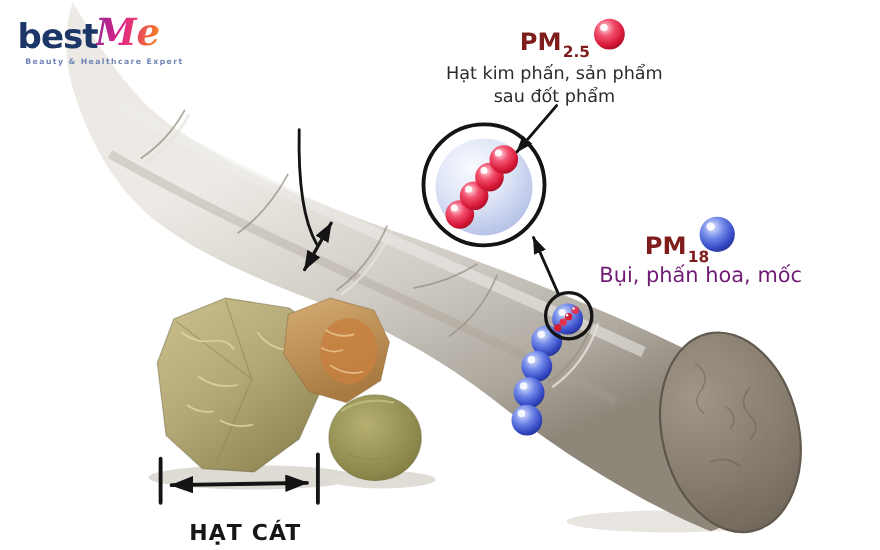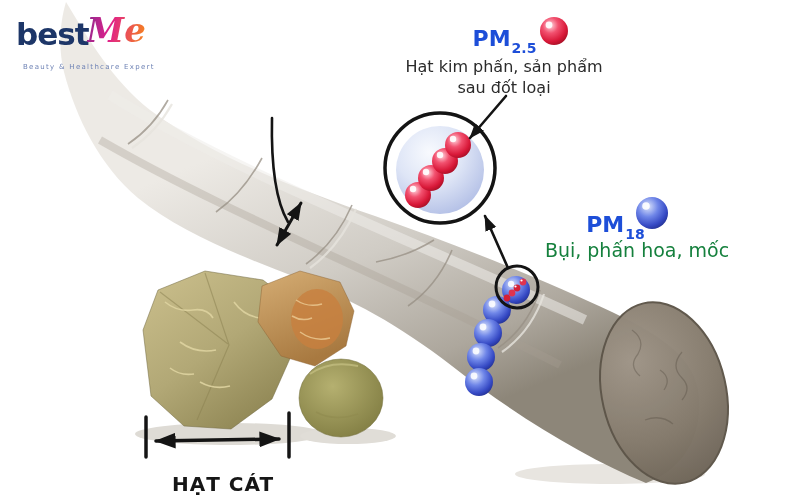--- a/index.html
+++ b/index.html
@@ -3,35 +3,35 @@
 <meta charset="utf-8">
 <style>
   html,body{margin:0;padding:0;background:#fff;}
   #canvas{position:relative;width:788px;height:500px;background:#fff;overflow:hidden;
           font-family:"DejaVu Sans","Liberation Sans",sans-serif;color:#1c1c1c;}
   #scene{position:absolute;left:0;top:0;}
   .lbl{position:absolute;text-align:center;}
   .t-bold{font-weight:bold;color:#161616;}
   .hair-title{font-size:19px;letter-spacing:1px;}
   .hair-size{font-size:17px;margin-top:1px;color:#222;}
-  .pm-title{font-size:22px;font-weight:bold;color:#1d4ed8;}
+  .pm-title{font-size:22px;font-weight:bold;color:#7f1d1d;}
   .pm-title sub{font-size:14px;position:relative;top:2px;left:1px;}
   .pm25-desc{font-size:16px;line-height:21px;color:#2b2b2b;margin-top:2px;}
-  .pm10-desc{font-size:19px;color:#15803d;}
+  .pm10-desc{font-size:19px;color:#701a75;}
   .sand-title{font-size:20px;letter-spacing:1px;}
   .sand-size{font-size:17px;margin-top:1px;color:#222;}
   
   #logo{position:absolute;left:16px;top:16px;line-height:1;}
   #logo .best{font-size:31px;font-weight:bold;color:#1d3668;letter-spacing:-1px;}
   #logo .me{font-size:34px;font-weight:bold;font-style:italic;
             font-family:"DejaVu Serif","Liberation Serif",serif;
             background:linear-gradient(100deg,#8b2a8f 0%,#e0218a 40%,#f5821f 95%);
             -webkit-background-clip:text;background-clip:text;color:transparent;
             position:relative;top:-3px;margin-left:-2px;}
-  #logo .tagline{font-size:7px;letter-spacing:1.3px;color:#6f83b5;margin-top:14px;margin-left:7px;}
+  #logo .tagline{font-size:7px;letter-spacing:1.3px;color:#6f83b5;margin-top:3px;margin-left:7px;font-weight:bold;}
 </style>
 </head>
 <body>
 
 <div id="canvas">
 
   <svg id="scene" width="800" height="500" viewBox="0 0 800 500">
     <defs>
       <linearGradient id="hairGrad" gradientUnits="userSpaceOnUse" x1="300" y1="120" x2="430" y2="430">
         <stop offset="0" stop-color="#edeae5"></stop>
@@ -227,21 +227,21 @@
       <span class="best">best</span><span class="me">Me</span>
     </div>
     <div class="tagline">Beauty &amp; Healthcare Expert</div>
   </div>
 
 
   <div class="lbl" style="left:398px;top:26px;width:212px;">
     <div class="pm-title"><span>PM</span><sub>2.5</sub></div>
     <div class="pm25-desc">
       <div>Hạt kim phấn, sản phẩm</div>
-      <div>sau đốt loại</div>
+      <div>sau đốt phẩm</div>
     </div>
   </div>
 
   <div class="lbl" style="left:570px;top:212px;width:90px;">
     <div class="pm-title"><span>PM</span><sub>18</sub></div>
   </div>
   <div class="lbl pm10-desc" style="left:522px;top:239px;width:230px;">Bụi, phấn hoa, mốc</div>
 
   <div class="lbl" style="left:134px;top:472px;width:178px;">
     <div class="t-bold sand-title">HẠT CÁT</div>

